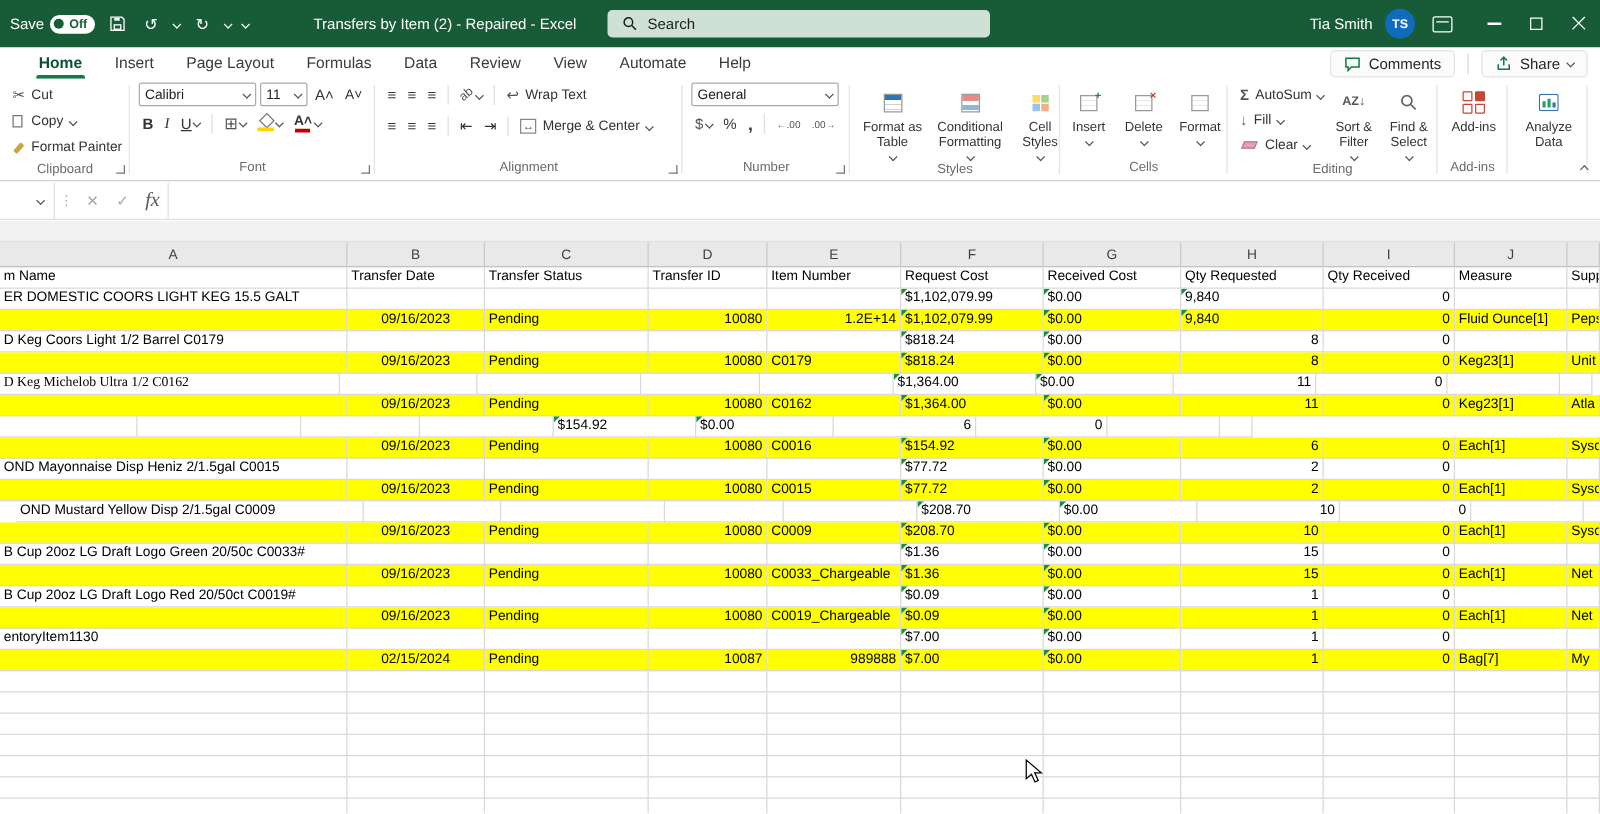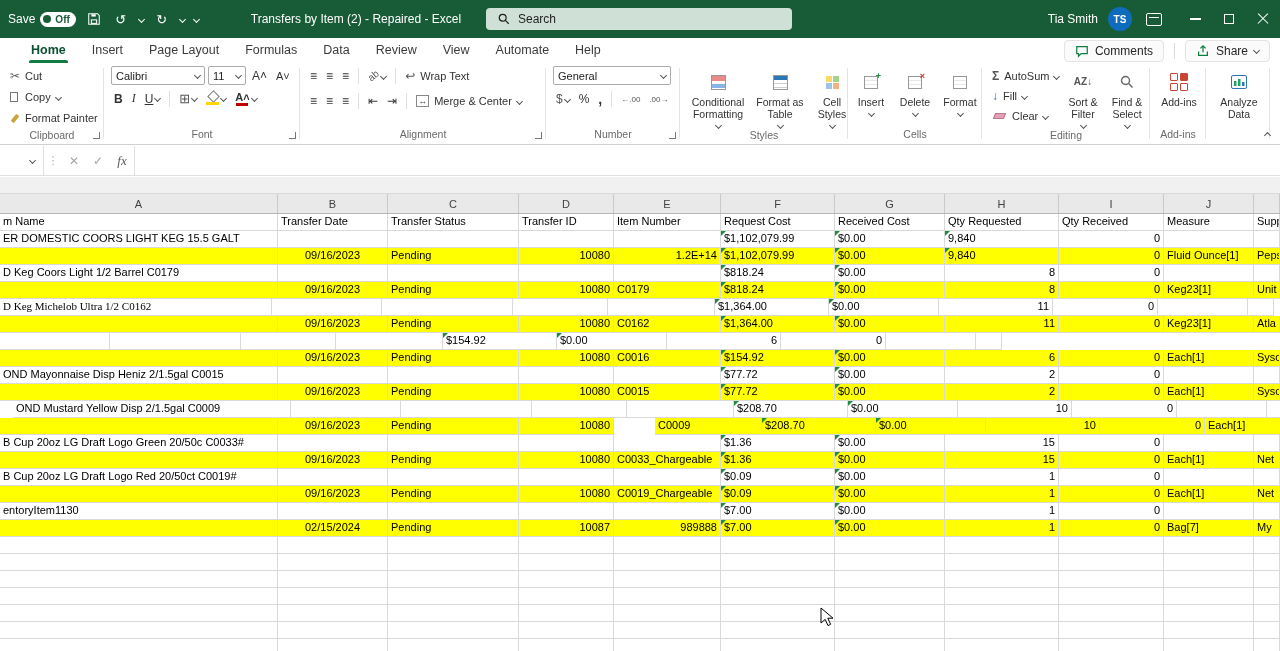--- a/index.html
+++ b/index.html
@@ -80,21 +80,21 @@
   .ic-addins { display:grid; grid-template-columns:8px 8px; grid-gap:2px; }
   .ic-addins i { width:8px; height:8px; border:1.4px solid #c74634; display:block; border-radius:1px; }
   .ic-addins i.f { background:#c74634; }
   .collapse-chev { position:absolute; right:10px; bottom:6px; }
 
   
   .formulabar { position:absolute; top:146px; left:0; right:0; height:30px; background:#fff; border-bottom:1px solid #e0e0e0; display:flex; align-items:center; }
   .namebox { width:44px; height:100%; border-right:1px solid #e0e0e0; display:flex; align-items:center; justify-content:flex-end; padding-right:8px; }
   .fb-grip { width:18px; text-align:center; color:#aaa; font-size:11px; }
   .fb-btn { width:24px; text-align:center; font-size:12px; color:#a6a6a6; }
-  .fb-fx { color:#595959; font-family:"Liberation Serif", serif; font-style:italic; font-size:13px; }
+  .fb-fx { color:#595959; font-family:"Liberation Serif", serif; font-style:italic; font-size:16px; }
   .fb-input { flex:1; height:100%; border-left:1px solid #e0e0e0; font-size:11px; padding:7px 6px; color:#000; }
   .gap-strip { position:absolute; top:177px; left:0; right:0; height:17px; background:#f1f1f1; border-bottom:1px solid #d9d9d9; }
 
   
   .colheads { position:absolute; top:194px; left:0; right:0; height:20px; display:flex; background:#e9e9e9; border-bottom:1px solid #b5b5b5; }
   .colhead { flex:none; border-right:1px solid #c9c9c9; display:flex; align-items:center; justify-content:center; font-size:11px; color:#3f3f3f; }
   .grid { position:absolute; top:214px; left:0; right:0; bottom:0; background:#fff; overflow:hidden; }
   .row { display:flex; height:17px; }
   .row.hl .cell { background:#ffff00; }
   .cell { position:relative; flex:none; height:17px; border-right:1px solid #d9d9d9; border-bottom:1px solid #d9d9d9; font-size:11px; line-height:15px; color:#000; padding:0 3px; white-space:nowrap; overflow:hidden; }
@@ -311,32 +311,32 @@
         </div>
       </div>
       <div class="rg-label">
         <span>Number</span>
         <span class="launcher"></span>
       </div>
     </div>
 
     <div class="rgroup" style="width:168px">
       <div class="rg-body" style="gap:4px;align-items:flex-start">
+        <div class="bigbtn" style="width:54px">
+          <span class="ictop">
+              <span class="ic-fat"></span>
+            </span>
+          <span>Format as Table</span>
+          <i class="chev"></i>
+        </div>
         <div class="bigbtn" style="width:62px">
           <span class="ictop">
               <span class="ic-cf"></span>
             </span>
           <span>Conditional Formatting</span>
-          <i class="chev"></i>
-        </div>
-        <div class="bigbtn" style="width:54px">
-          <span class="ictop">
-              <span class="ic-fat"></span>
-            </span>
-          <span>Format as Table</span>
           <i class="chev"></i>
         </div>
         <div class="bigbtn" style="width:42px">
           <span class="ictop">
               <span class="ic-cs">
                 <i style="background:#ffd966"></i>
                 <i style="background:#a9d18e"></i>
                 <i style="background:#9dc3e6"></i>
                 <i style="background:#f4b183"></i>
               </span>
@@ -644,21 +644,21 @@
         <div class="cell a-r" style="width: 114px;"><span>10</span></div>
         <div class="cell a-r" style="width: 105px;"><span>0</span></div>
         <div class="cell a-l" style="width: 90px;"></div>
         <div class="cell a-l" style="width: 26px;"></div>
       </div>
       <div class="row hl">
         <div class="cell a-l" style="width: 278px;"></div>
         <div class="cell a-c" style="width: 110px;"><span>09/16/2023</span></div>
         <div class="cell a-l" style="width: 131px;"><span>Pending</span></div>
         <div class="cell a-r" style="width: 95px;"><span>10080</span></div>
-        <div class="cell a-l" style="width: 107px; margin-left: 41px;"><span>C0009</span></div>
+        <div class="cell a-l" style="width: 107px;"><span>C0009</span></div>
         <div class="cell a-l" style="width: 114px;"><i class="tri"></i><span>$208.70</span></div>
         <div class="cell a-l" style="width: 110px;"><i class="tri"></i><span>$0.00</span></div>
         <div class="cell a-r" style="width: 114px;"><span>10</span></div>
         <div class="cell a-r" style="width: 105px;"><span>0</span></div>
         <div class="cell a-l" style="width: 90px;"><span>Each[1]</span></div>
         <div class="cell a-l" style="width: 26px;"><span>Sysc</span></div>
       </div>
       <div class="row">
         <div class="cell a-l" style="width: 278px;"><span>B Cup 20oz LG Draft Logo Green 20/50c C0033#</span></div>
         <div class="cell a-l" style="width: 110px;"></div>

